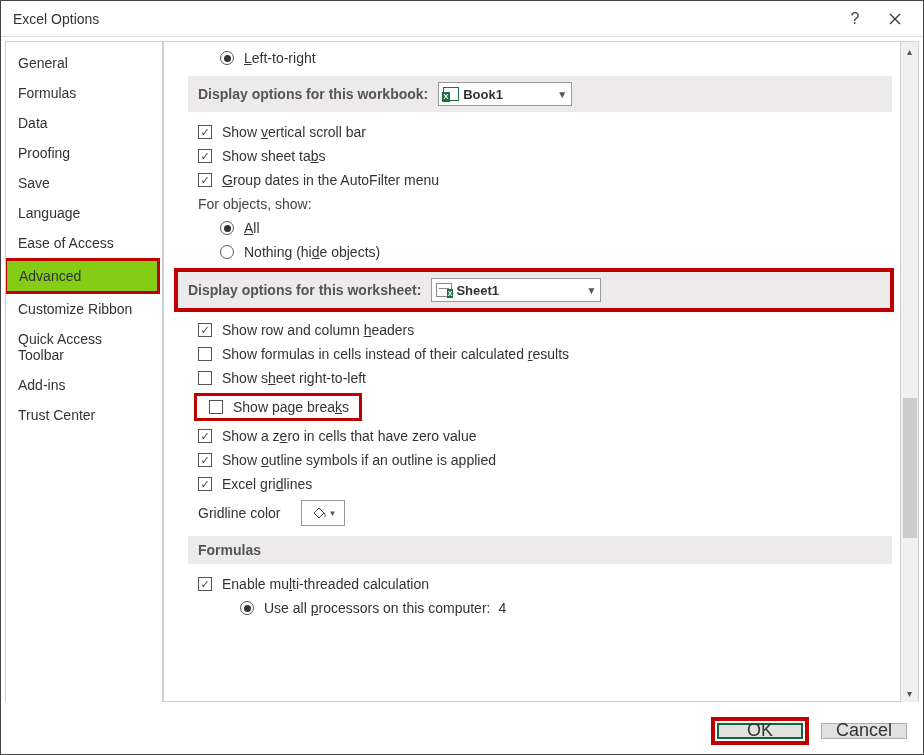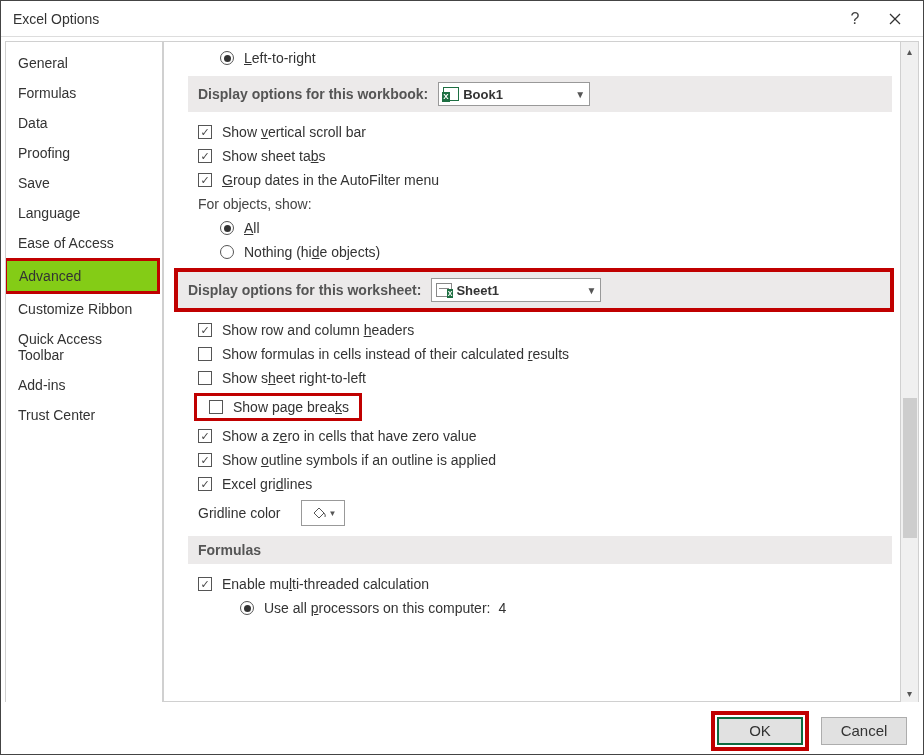--- a/index.html
+++ b/index.html
@@ -58,21 +58,21 @@
   .static-label.indented { padding-left: 44px; }
 
   .gridline-row { display:flex; align-items:center; gap:21px; padding:4px 0 4px 22px;}
   .color-picker { width:44px; height:26px; border:1px solid #999; display:flex; align-items:center; justify-content:center; gap:2px;}
   .bucket { font-size:14px; }
   .tiny-arrow { font-size:8px; color:#555;}
 
   .pagebreak-wrap { border: 3px solid #c00000; display:inline-flex; align-items:center; gap:10px; padding:3px 10px 3px 12px; margin-left:18px;}
 
   .footer { height: 48px; display:flex; align-items:center; justify-content:flex-end; gap:12px; padding: 0 16px; border-top: 1px solid #fff;}
-  .btn { width:86px; height:28px; border:1px solid #adadad; background:#e1e1e1; display:flex; align-items:center; justify-content:center; font-size:15px;}
+  .btn { width:86px; height:16px; border:1px solid #adadad; background:#e1e1e1; display:flex; align-items:center; justify-content:center; font-size:18px;}
   .ok-wrap { border: 4px solid #c00000; padding:2px;}
   .ok-wrap .btn { border: 2px solid #0b6a3f; background:#e1e1e1;}
 
   .calc-val { margin-left: 8px; }
 </style>
 </head>
 <body>
 
 <div class="window">
 
@@ -109,21 +109,21 @@
     <div class="content-wrap">
       <div class="content">
 
         <div class="radio-row indented">
           <span class="radio on"></span>
           <span class="opt-label"><span class="ul">L</span><span>eft-to-right</span></span>
         </div>
 
         <div class="section-header">
           <span class="label">Display options for this workbook:</span>
-          <div class="combo" style="width:152px">
+          <div class="combo" style="width:134px">
             <span class="excel-icon"></span>
             <span>Book1</span>
             <span class="arrow">▼</span>
           </div>
         </div>
 
         <div class="check-row">
           <span class="check on"></span>
           <span class="opt-label"><span>Show </span><span class="ul">v</span><span>ertical scroll bar</span></span>
         </div>

